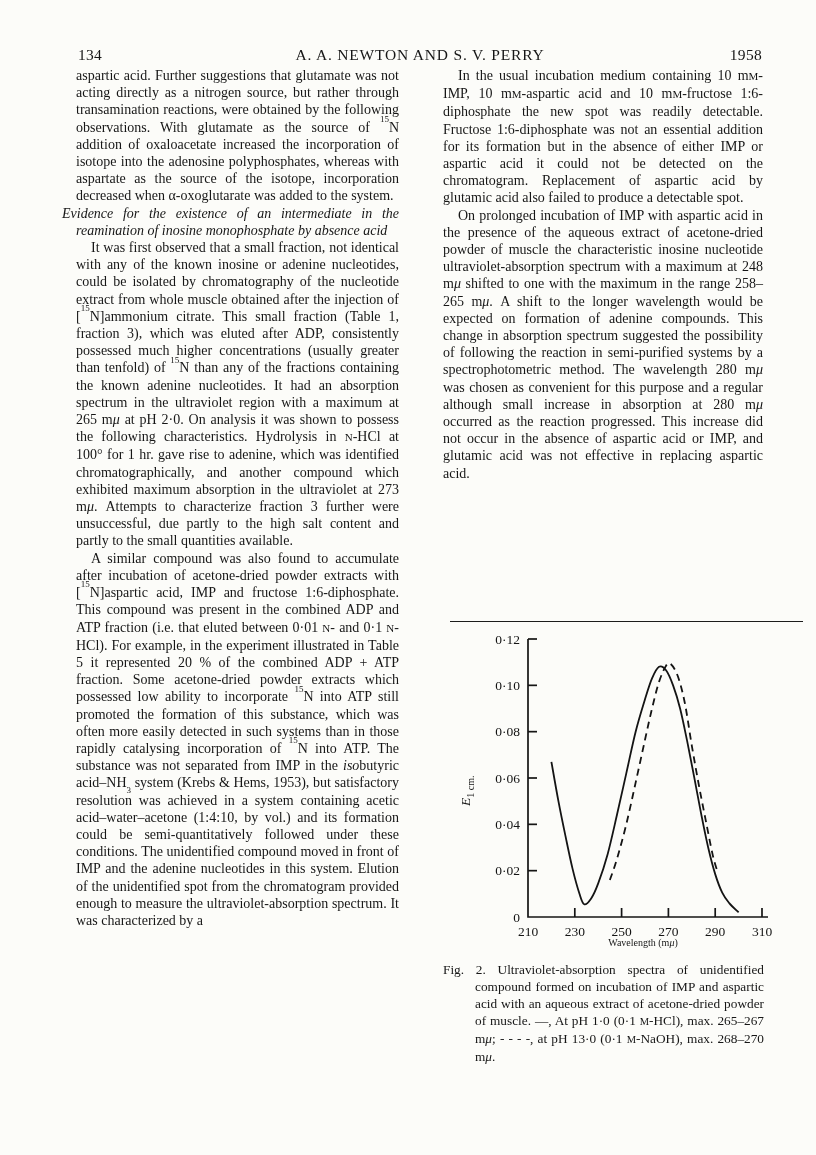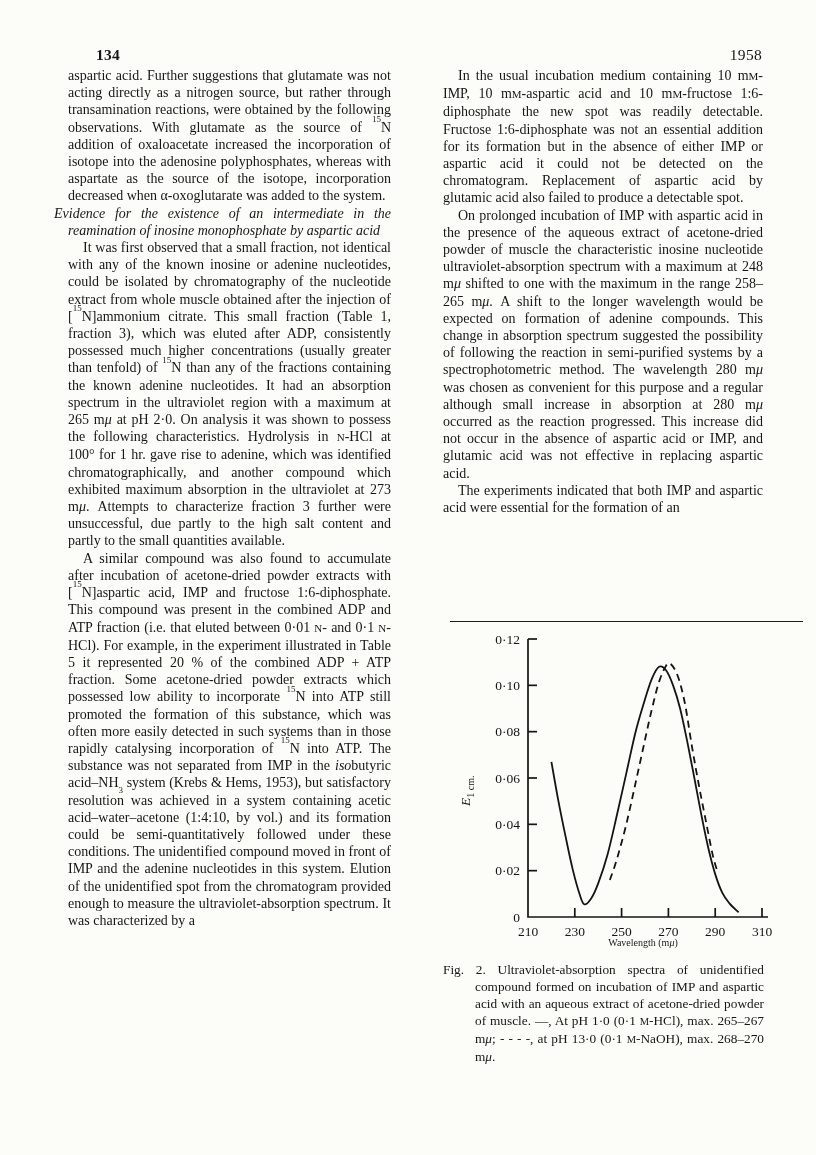--- a/index.html
+++ b/index.html
@@ -2,25 +2,25 @@
 <html><head>
 <meta charset="utf-8">
 <style>
   html,body{margin:0;padding:0;background:#e8e8e6;}
   .page{
     position:relative; width:816px; height:1155px; margin:0 auto;
     background:#fcfcf9; color:#161616; overflow:hidden;
     font-family:"Liberation Serif","DejaVu Serif",serif;
   }
   .hdr{position:absolute; top:46px; font-size:15.5px; letter-spacing:.3px;}
-  .hdr-num{left:96px;font-weight:bold;}
+  .hdr-num{left:78px;}
   .hdr-title{left:78px; width:684px; text-align:center; letter-spacing:.8px;}
   .hdr-year{right:54px;}
   .col{position:absolute; font-size:14px; line-height:17.2px; text-align:justify;}
-  .col-left{left:68px; top:67px; width:323px;}
+  .col-left{left:76px; top:67px; width:323px;}
   .col-right{left:443px; top:67px; width:320px;}
   .col p{margin:0; padding:0;}
   p.indent{text-indent:15px;}
   .heading{
     font-style:italic; margin:5px 0 4px 0; padding-left:14px; text-indent:-14px;
   }
   sup.n{font-size:9px; line-height:0; position:relative; top:-4px;}
   sub.n{font-size:9px; line-height:0; position:relative; top:2px;}
   .sc{font-size:11px;}
   .fig-rule{position:absolute; left:450px; top:621px; width:353px; border-top:1.3px solid #1c1c1c;}
@@ -38,33 +38,33 @@
     padding-left:32px; text-indent:-32px; box-sizing:border-box;font-family:Liberation Serif, serif;
   }
   .caption .sc{font-size:10.5px;}
 </style>
 </head>
 <body>
 
 <div class="page">
 
   <div class="hdr hdr-num">134</div>
+  <div class="hdr hdr-title">A. A. NEWTON AND S. V. PERRY</div>
   <div class="hdr hdr-year">1958</div>
 
   <div class="col col-left">
     <p>aspartic acid.  Further suggestions that glutamate was not acting directly as a nitrogen source, but rather through transamination reactions, were obtained by the following observations. With glutamate as the source of <sup class="n">15</sup>N addition of oxaloacetate increased the incorporation of isotope into the adenosine polyphosphates, whereas with aspartate as the source of the isotope, incorporation decreased when α-oxoglutarate was added to the system.</p>
-    <p class="heading">Evidence for the existence of an intermediate in the reamination of inosine monophosphate by aspartic acid</p>
+    <p class="heading">Evidence for the existence of an intermediate in the reamination of inosine monophosphate by absence acid</p>
     <p class="indent">It was first observed that a small fraction, not identical with any of the known inosine or adenine nucleotides, could be isolated by chromatography of the nucleotide extract from whole muscle obtained after the injection of [<sup class="n">15</sup>N]ammonium citrate. This small fraction (Table 1, fraction 3), which was eluted after ADP, consistently possessed much higher concentrations (usually greater than tenfold) of <sup class="n">15</sup>N than any of the fractions containing the known adenine nucleotides.  It had an absorption spectrum in the ultraviolet region with a maximum at 265 m<i>μ</i> at pH 2·0.  On analysis it was shown to possess the following characteristics. Hydrolysis in <span class="sc">N</span>-HCl at 100° for 1 hr. gave rise to adenine, which was identified chromatographically, and another compound which exhibited maximum absorption in the ultraviolet at 273 m<i>μ</i>.  Attempts to characterize fraction 3 further were unsuccessful, due partly to the high salt content and partly to the small quantities available.</p>
     <p class="indent">A similar compound was also found to accumulate after incubation of acetone-dried powder extracts with [<sup class="n">15</sup>N]aspartic acid, IMP and fructose 1:6-diphosphate. This compound was present in the combined ADP and ATP fraction (i.e. that eluted between 0·01 <span class="sc">N</span>- and 0·1 <span class="sc">N</span>-HCl). For example, in the experiment illustrated in Table 5 it represented 20 % of the combined ADP + ATP fraction.  Some acetone-dried powder extracts which possessed low ability to incorporate <sup class="n">15</sup>N into ATP still promoted the formation of this substance, which was often more easily detected in such systems than in those rapidly catalysing incorporation of <sup class="n">15</sup>N into ATP. The substance was not separated from IMP in the <i>iso</i>butyric acid–NH<sub class="n">3</sub> system (Krebs &amp; Hems, 1953), but satisfactory resolution was achieved in a system containing acetic acid–water–acetone (1:4:10, by vol.) and its formation could be semi-quantitatively followed under these conditions. The unidentified compound moved in front of IMP and the adenine nucleotides in this system.  Elution of the unidentified spot from the chromatogram provided enough to measure the ultraviolet-absorption spectrum.  It was characterized by a</p>
   </div>
 
   <div class="col col-right">
     <p class="indent">In the usual incubation medium containing 10 m<span class="sc">M</span>-IMP, 10 m<span class="sc">M</span>-aspartic acid and 10 m<span class="sc">M</span>-fructose 1:6-diphosphate the new spot was readily detectable.  Fructose 1:6-diphosphate was not an essential addition for its formation but in the absence of either IMP or aspartic acid it could not be detected on the chromatogram.  Replacement of aspartic acid by glutamic acid also failed to produce a detectable spot.</p>
     <p class="indent">On prolonged incubation of IMP with aspartic acid in the presence of the aqueous extract of acetone-dried powder of muscle the characteristic inosine nucleotide ultraviolet-absorption spectrum with a maximum at 248 m<i>μ</i> shifted to one with the maximum in the range 258–265 m<i>μ</i>.  A shift to the longer wavelength would be expected on formation of adenine compounds. This change in absorption spectrum suggested the possibility of following the reaction in semi-purified systems by a spectrophotometric method. The wavelength 280 m<i>μ</i> was chosen as convenient for this purpose and a regular although small increase in absorption at 280 m<i>μ</i> occurred as the reaction progressed.  This increase did not occur in the absence of aspartic acid or IMP, and glutamic acid was not effective in replacing aspartic acid.</p>
-    <p class="indent">The experiments indicated that both IMP and aspartic acid were essential for the formation of an</p>
   </div>
 
   <div class="fig-rule"></div>
 
   <svg class="fig-chart" width="368" height="330" viewBox="0 0 368 330">
       <path d="M83 11 L83 289 L323 289" fill="none" stroke="#151515" stroke-width="1.7"></path>
       <text x="75" y="293.5" text-anchor="end" font-size="13.5">0</text>
       <line x1="83" y1="242.66666666666666" x2="92" y2="242.66666666666666" stroke="#151515" stroke-width="1.7"></line>
       <text x="75" y="247.16666666666666" text-anchor="end" font-size="13.5">0·02</text>
       <line x1="83" y1="196.33333333333331" x2="92" y2="196.33333333333331" stroke="#151515" stroke-width="1.7"></line>

